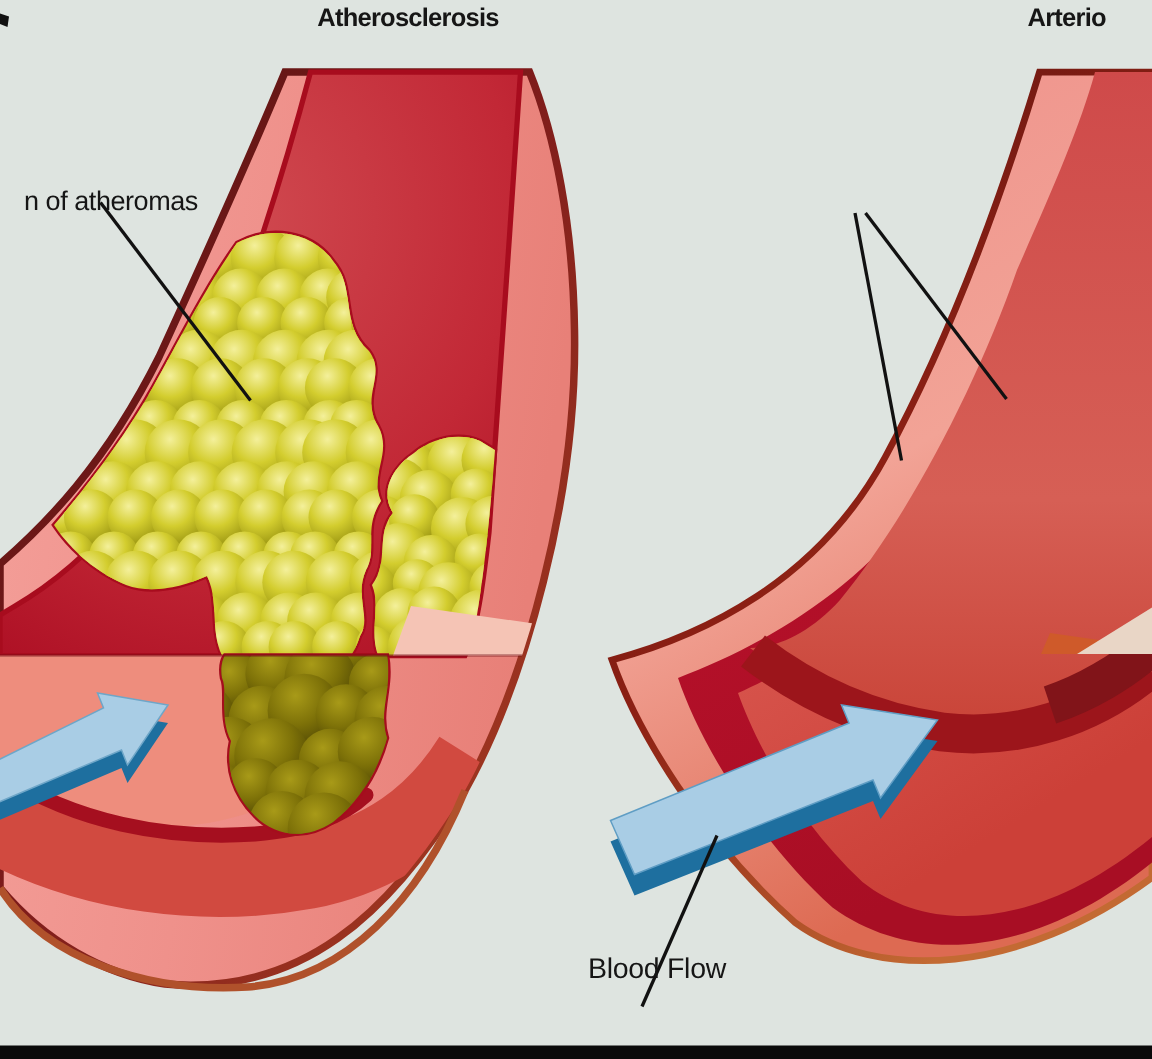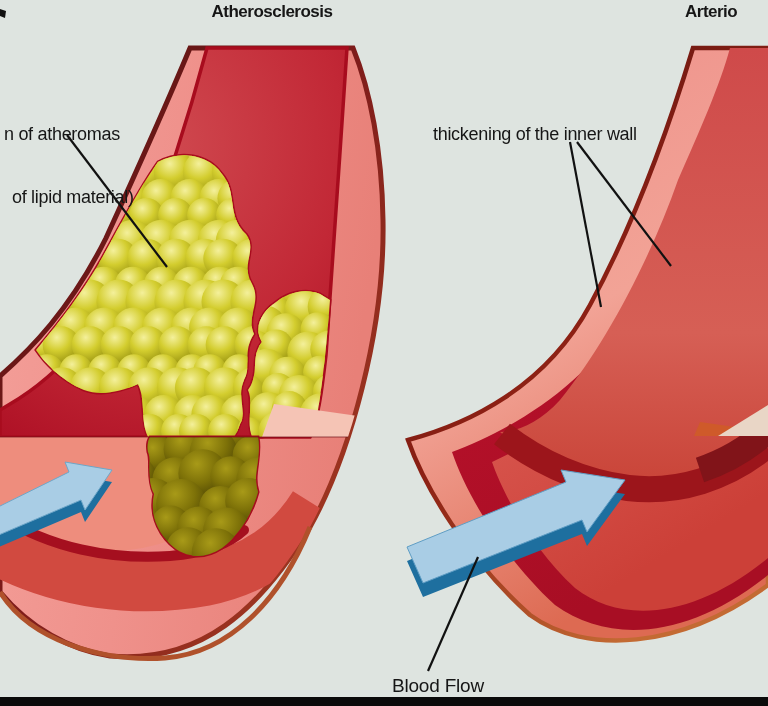--- a/index.html
+++ b/index.html
@@ -7,24 +7,24 @@
     width:768px;height:706px;position:relative;overflow:hidden;
     background:#dee4e0;
     font-family:"Liberation Sans", sans-serif;
     color:#161616;
   }
   #art{position:absolute;left:0;top:0;}
   .lbl{position:absolute;line-height:21px;font-size:18px;letter-spacing:-0.3px;white-space:pre;}
   .title{position:absolute;top:2px;font-weight:bold;font-size:17px;letter-spacing:-0.5px;white-space:nowrap;}
   #title-left{left:122px;width:300px;text-align:center;}
   #title-right{left:665px;margin-left:20px;}
-  #label-atheromas{left:4px;top:82px;}
+  #label-atheromas{left:16px;top:82px;text-align:center;}
   #label-atheromas .l2{margin-left:8px;}
   #label-thickening{left:433px;top:82px;}
-  #label-bloodflow{left:392px;top:675px;font-size:19px;letter-spacing:-0.2px;}
+  #label-bloodflow{left:392px;top:636px;font-size:19px;letter-spacing:-0.2px;}
 </style>
 </head>
 <body style="background: rgb(222, 228, 224); color: rgb(22, 22, 22);">
 
 <svg id="art" width="768" height="706" viewBox="0 0 768 706">
   <defs>
     <linearGradient id="edgeGradL" x1="0" y1="0" x2="1" y2="1">
       <stop offset="0" stop-color="#4f1311"></stop>
       <stop offset="0.45" stop-color="#7c1a1a"></stop>
       <stop offset="0.8" stop-color="#9c3420"></stop>
@@ -370,20 +370,18 @@
   <polygon points="0,9 6,11 5,18 0,16" fill="#111"></polygon>
 
   <rect x="0" y="697" width="768" height="9" fill="#0a0a0a"></rect>
 </svg>
 
 <div id="title-left" class="title">Atherosclerosis</div>
 <div id="title-right" class="title">Arterio</div>
 
 <div id="label-atheromas" class="lbl">
   <div>n of atheromas</div>
-  <div class="l2">of lipid material)</div>
 </div>
 
 <div id="label-thickening" class="lbl">
-  <div>thickening of the inner wall</div>
 </div>
 
 <div id="label-bloodflow" class="lbl">Blood Flow</div>
 
 </body></html>

